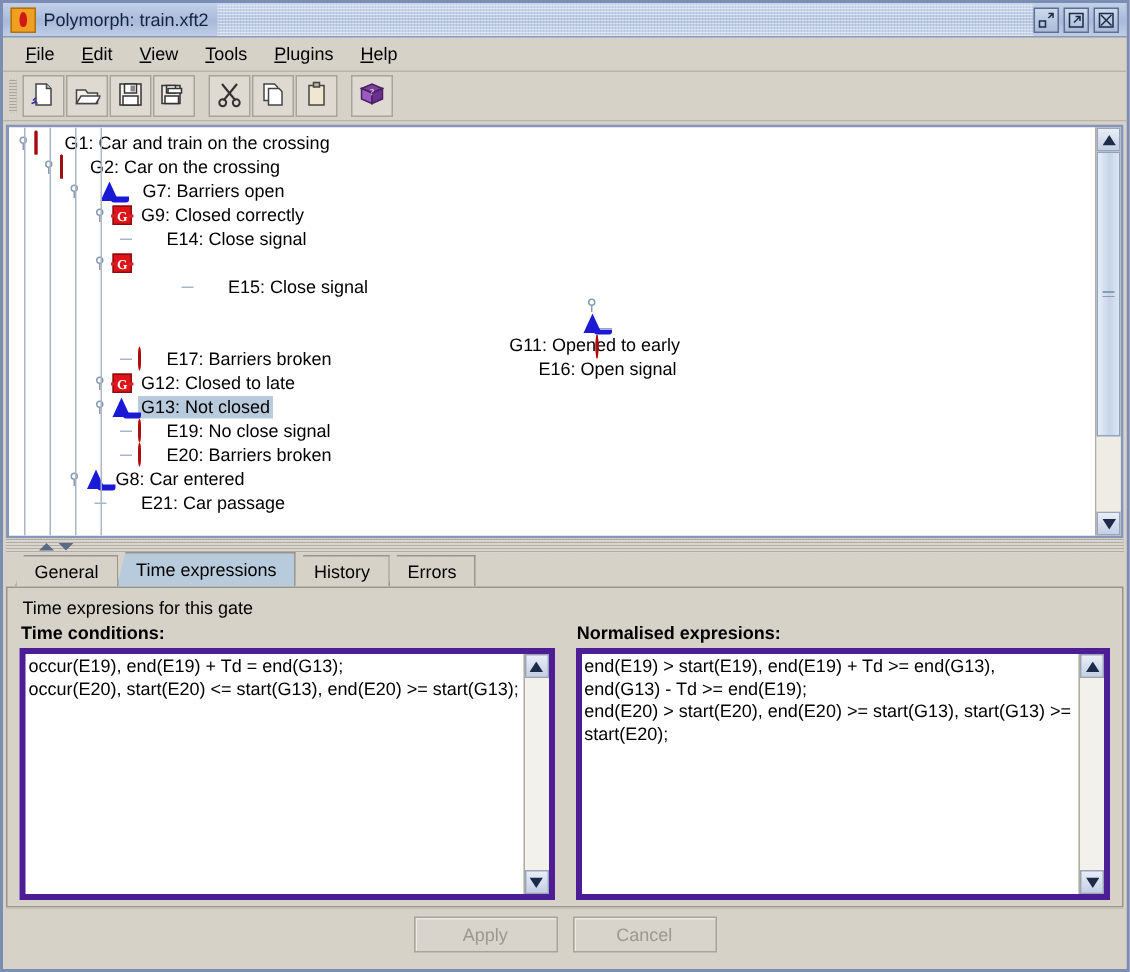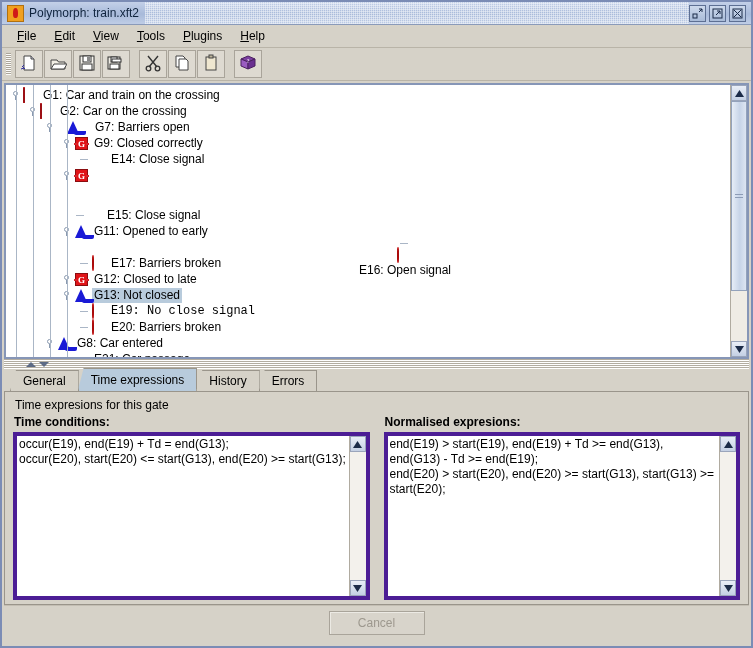--- a/index.html
+++ b/index.html
@@ -411,26 +411,26 @@
             <span class="knob leaf"></span>
             <span class="icn"><span class="e-house"></span></span>
             <span class="node-label">E14: Close signal</span>
           </div>
           <div class="node" style="padding-left: 57px;">
             <span class="knob has"></span>
             <span class="icn">
               <span class="g-inh" style="position: absolute;">G</span>
             </span>
           </div>
-          <div class="node" style="padding-left: 70px; margin-top: 24px;">
+          <div class="node" style="padding-left: 115px;">
             <span class="knob leaf"></span>
             <span class="icn"><span class="e-house"></span></span>
             <span class="node-label">E15: Close signal</span>
           </div>
-          <div class="node" style="padding-left: 57px;">
+          <div class="node" style="padding-left: 57px; flex-direction: column;">
             <span class="knob has"></span>
             <span class="icn">
               <span class="g-and" style="position: absolute;"></span>
             </span>
             <span class="node-label">G11: Opened to early</span>
           </div>
           <div class="node" style="padding-left: 74px; flex-direction: column;">
             <span class="knob leaf"></span>
             <span class="icn"><span class="e-basic"></span></span>
             <span class="node-label">E16: Open signal</span>
@@ -447,21 +447,21 @@
             </span>
             <span class="node-label">G12: Closed to late</span>
           </div>
           <div class="node sel" style="padding-left: 57px;">
             <span class="knob has"></span>
             <span class="icn">
               <span class="g-and" style="position: absolute;"></span>
             </span>
             <span class="node-label">G13: Not closed</span>
           </div>
-          <div class="node" style="padding-left: 74px; font-family: Liberation Mono, monospace;">
+          <div class="node" style="padding-left: 74px;">
             <span class="knob leaf"></span>
             <span class="icn"><span class="e-basic"></span></span>
             <span class="node-label">E19: No close signal</span>
           </div>
           <div class="node" style="padding-left: 74px;">
             <span class="knob leaf"></span>
             <span class="icn"><span class="e-basic"></span></span>
             <span class="node-label">E20: Barriers broken</span>
           </div>
           <div class="node" style="padding-left: 40px;">
@@ -561,17 +561,18 @@
                   </svg>
               </div>
             </div>
           </div>
         </div>
 
       </div>
     </div>
 
     <div class="btnbar">
+      <div class="btn">Apply</div>
       <div class="btn">Cancel</div>
     </div>
     <div class="statusline"></div>
   </div>
 </div>
 
 </body></html>

